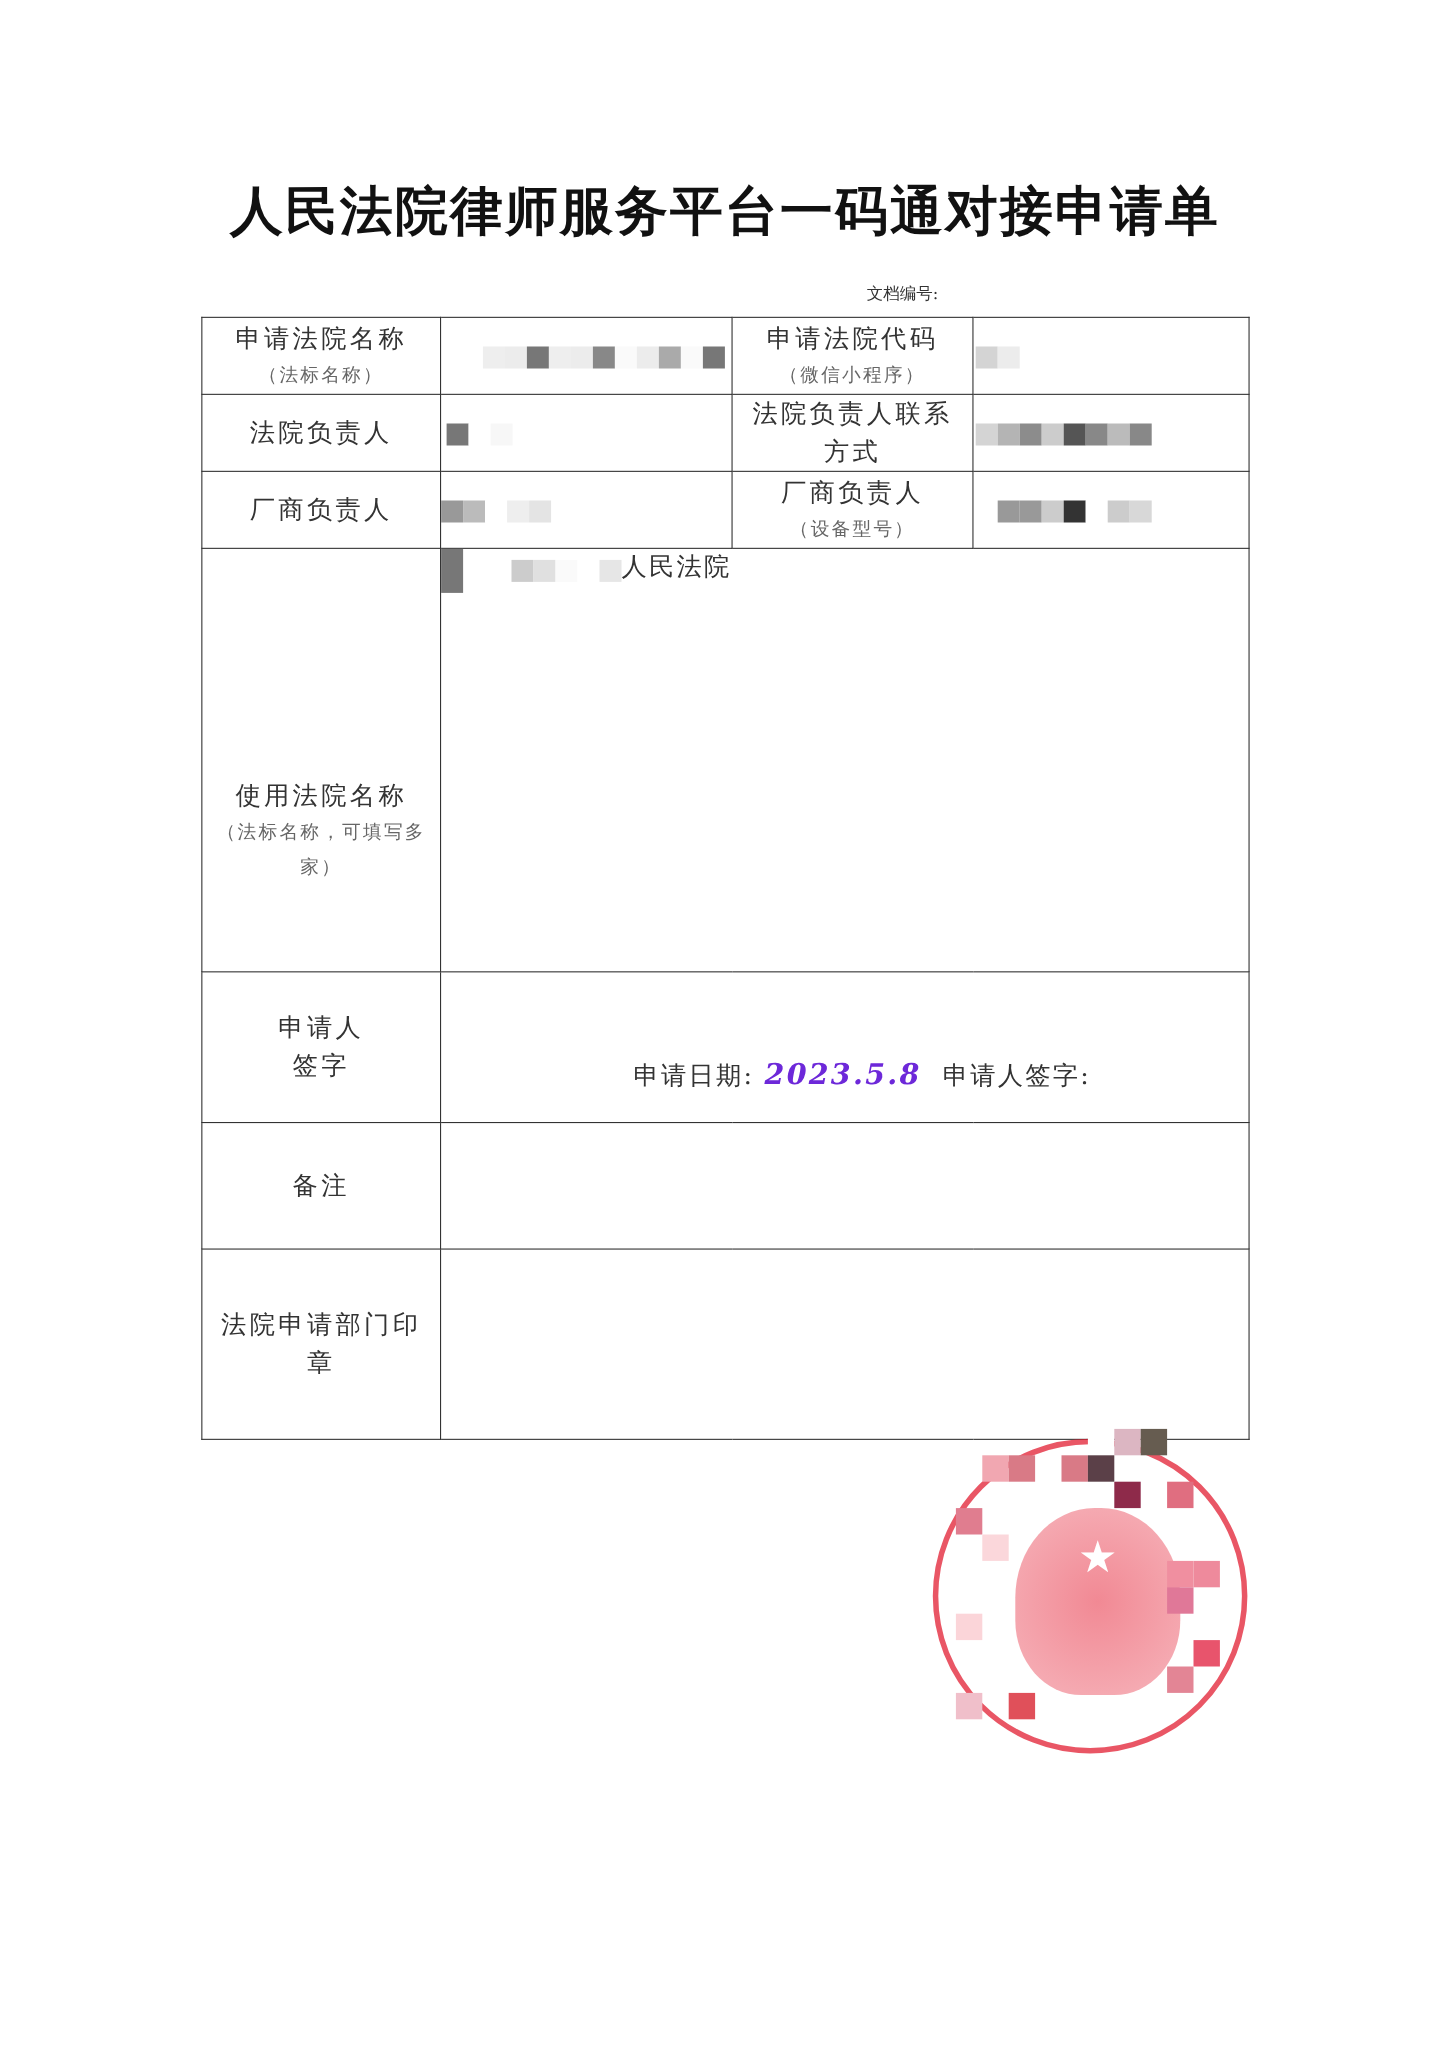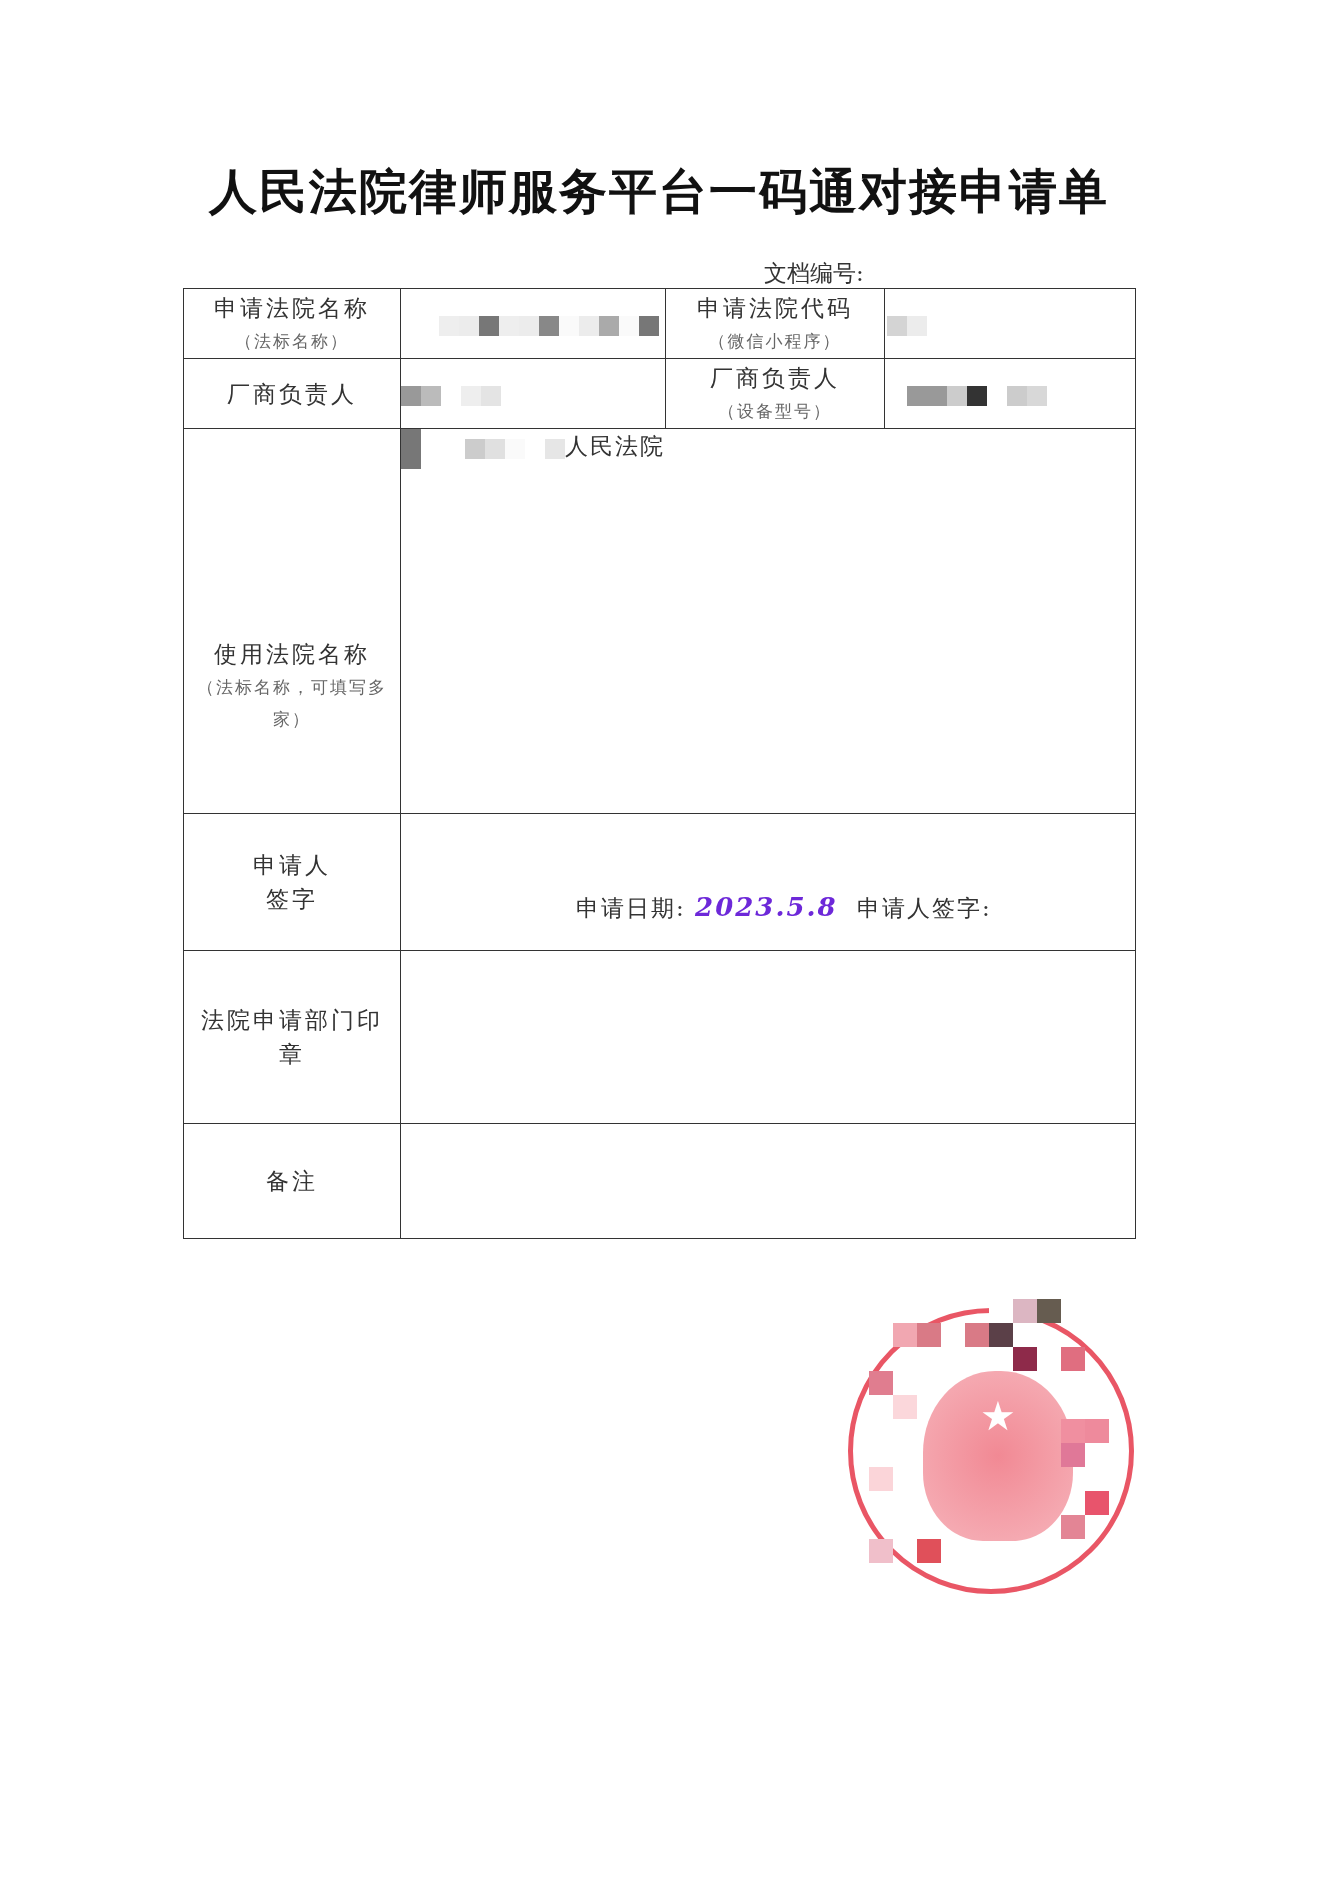--- a/index.html
+++ b/index.html
@@ -1,21 +1,21 @@
 <!DOCTYPE html>
 <html><head>
 <meta charset="utf-8">
 <style>
   html, body { margin: 0; padding: 0; background: #ffffff; }
   body { width: 1318px; height: 1878px; position: relative; overflow: hidden;
          font-family: "DejaVu Serif", "Liberation Serif", serif; color: #2a2a2a; }
   .title { position: absolute; left: 0; width: 1318px; top: 160px; text-align: center;
            font-family: "DejaVu Sans", "Liberation Sans", sans-serif; font-weight: bold;
            font-size: 48px; letter-spacing: 2px; color: #111; }
-  .docno { position: absolute; left: 764px; top: 258px; font-size: 23px; color: #333; }
+  .docno { position: absolute; left: 788px; top: 258px; font-size: 15px; color: #333; }
   table.form { position: absolute; left: 183px; top: 288px; width: 952px;
                border-collapse: collapse; table-layout: fixed; }
   table.form td { border: 1.5px solid #333; padding: 0; vertical-align: middle; font-size: 23px; }
   td.lbl { text-align: center; letter-spacing: 3px; color: #333; line-height: 34px; }
   td.lbl .sub { display: block; font-size: 17px; color: #666; letter-spacing: 2px; line-height: 32px; }
   td.val { padding-left: 12px; color: #333; letter-spacing: 2px; line-height: 34px; }
   .rb { display: inline-block; width: 20px; height: 20px; vertical-align: middle; }
   .cb { display: inline-block; width: 17px; height: 17px; border: 1.5px solid #333;
         vertical-align: -2px; margin-right: 2px; position: relative; font-size: 15px;
         line-height: 17px; text-align: center; font-family: "DejaVu Sans", sans-serif; }
@@ -52,20 +52,30 @@
     </td>
     <td class="lbl">
       <span>申请法院代码</span>
       <span class="sub">（微信小程序）</span>
     </td>
     <td class="val" style="padding-left:2px">
       <span class="rb" style="background:#d4d4d4"></span><span class="rb" style="background:#ececec"></span>
     </td>
   </tr>
   <tr style="height:70px">
+    <td class="lbl">法院负责人</td>
+    <td class="val" style="padding-left:5px">
+      <span class="rb" style="background:#777"></span><span class="rb" style="background:#fff"></span><span class="rb" style="background:#f7f7f7"></span>
+    </td>
+    <td class="lbl" style="padding:0 18px">法院负责人联系方式</td>
+    <td class="val" style="padding-left:2px">
+      <span class="rb" style="background:#d4d4d4"></span><span class="rb" style="background:#b4b4b4"></span><span class="rb" style="background:#8c8c8c"></span><span class="rb" style="background:#ccc"></span><span class="rb" style="background:#555"></span><span class="rb" style="background:#888"></span><span class="rb" style="background:#bbb"></span><span class="rb" style="background:#888"></span>
+    </td>
+  </tr>
+  <tr style="height:70px">
     <td class="lbl">厂商负责人</td>
     <td class="val" style="padding-left:0">
       <span class="rb" style="background:#999"></span><span class="rb" style="background:#bbb"></span><span class="rb" style="background:#fff"></span><span class="rb" style="background:#eee"></span><span class="rb" style="background:#e4e4e4"></span>
     </td>
     <td class="lbl">
       <span>厂商负责人</span>
       <span class="sub">（设备型号）</span>
     </td>
     <td class="val" style="padding-left:22px">
       <span class="rb" style="background:#999"></span><span class="rb" style="background:#999"></span><span class="rb" style="background:#ccc"></span><span class="rb" style="background:#333"></span><span class="rb" style="background:#fff"></span><span class="rb" style="background:#ccc"></span><span class="rb" style="background:#d8d8d8"></span>
@@ -84,27 +94,27 @@
     <td class="lbl">
       <div>申请人</div>
       <div>签字</div>
     </td>
     <td class="val" colspan="3" style="padding-left:175px;padding-top:50px">
       <span>申请日期:</span>
       <span class="date-hw">2023.5.8</span>
       <span style="margin-left:10px">申请人签字:</span>
     </td>
   </tr>
+  <tr style="height:115px">
+    <td class="lbl">备注</td>
+    <td class="val" colspan="3"></td>
+  </tr>
   <tr style="height:173px">
     <td class="lbl" style="padding:0 16px">法院申请部门印章</td>
     <td colspan="3"></td>
-  </tr>
-  <tr style="height:115px">
-    <td class="lbl">备注</td>
-    <td class="val" colspan="3"></td>
   </tr>
 </tbody>
   </table>
 
 <div class="stamp">
   <div class="emblem">★</div>
   <div class="pix" style="left:40px;top:10px;background:#f1a7b1"></div>
   <div class="pix" style="left:64px;top:10px;background:#d97a86"></div>
   <div class="pix" style="left:112px;top:10px;background:#d97a86"></div>
   <div class="pix" style="left:136px;top:-14px;background:#fff"></div>

